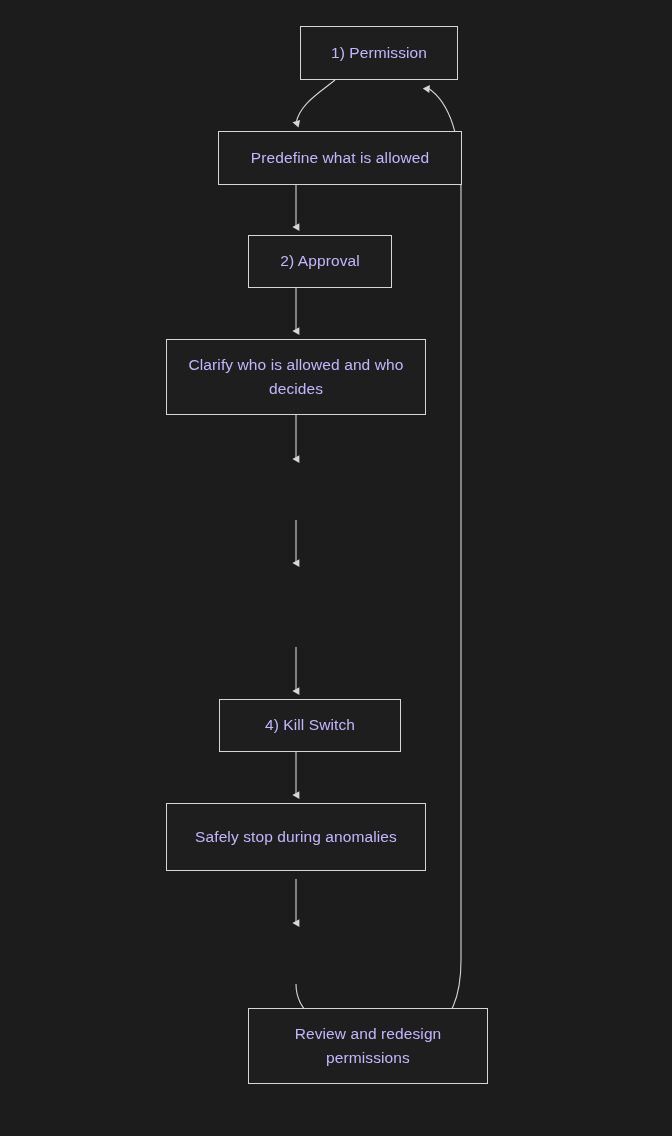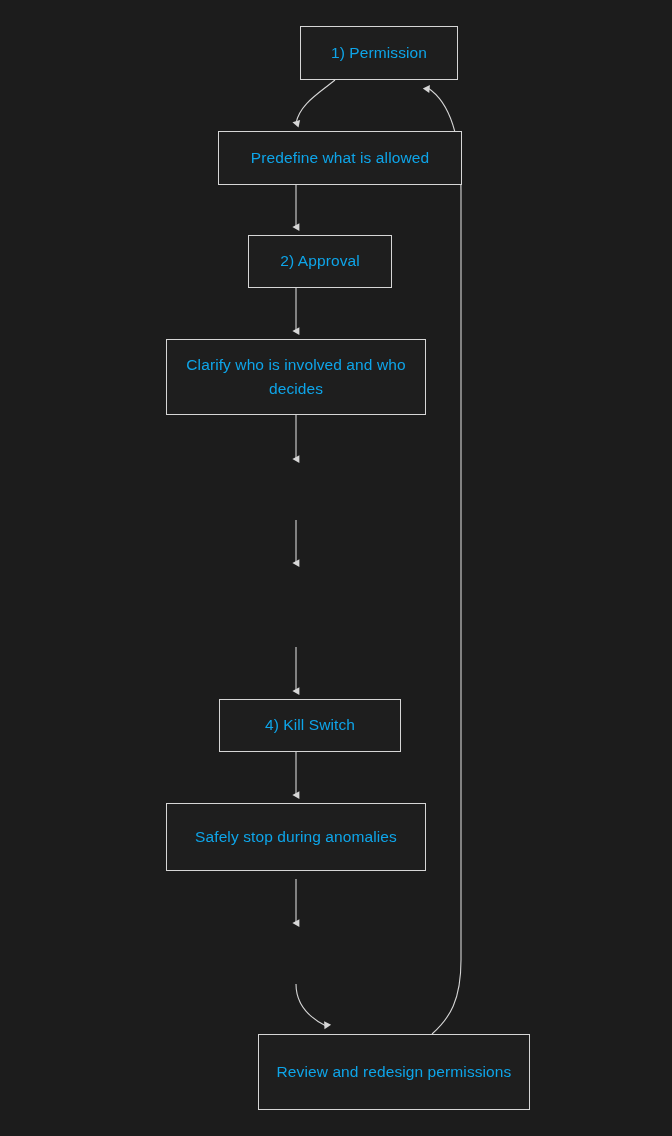--- a/index.html
+++ b/index.html
@@ -20,21 +20,21 @@
     left: 0;
     top: 0;
     width: 672px;
     height: 1136px;
   }
   .node {
     position: absolute;
     box-sizing: border-box;
     border: 1px solid #d6d6d6;
     background: #1e1e1e;
-    color: #0ea5e9;
+    color: #c4b5fd;
     display: flex;
     align-items: center;
     justify-content: center;
     text-align: center;
     font-size: 15.5px;
     line-height: 1.55;
     letter-spacing: 0.1px;
     font-weight: 400;
     padding: 4px 10px;
     z-index: 2;
@@ -85,31 +85,31 @@
 
   <div class="node" style="left:174px; top:131px; width:244px; height:54px;margin-left:44px;">
     <span>Predefine what is allowed</span>
   </div>
 
   <div class="node" style="left:224px; top:235px; width:144px; height:53px;margin-left:24px;">
     <span>2) Approval</span>
   </div>
 
   <div class="node" style="left:166px; top:339px; width:260px; height:76px;">
-    <span>Clarify who is involved and who decides</span>
+    <span>Clarify who is allowed and who decides</span>
   </div>
 
 
 
   <div class="node" style="left:219px; top:699px; width:182px; height:53px;">
     <span>4) Kill Switch</span>
   </div>
 
   <div class="node" style="left:166px; top:803px; width:260px; height:68px;">
     <span>Safely stop during anomalies</span>
   </div>
 
 
-  <div class="node" style="left:248px; top:1034px; width:272px; height:76px;margin-left:10px;">
+  <div class="node" style="left:248px; top:1008px; width:240px; height:76px;">
     <span>Review and redesign permissions</span>
   </div>
 
 </div>
 
 </body></html>

